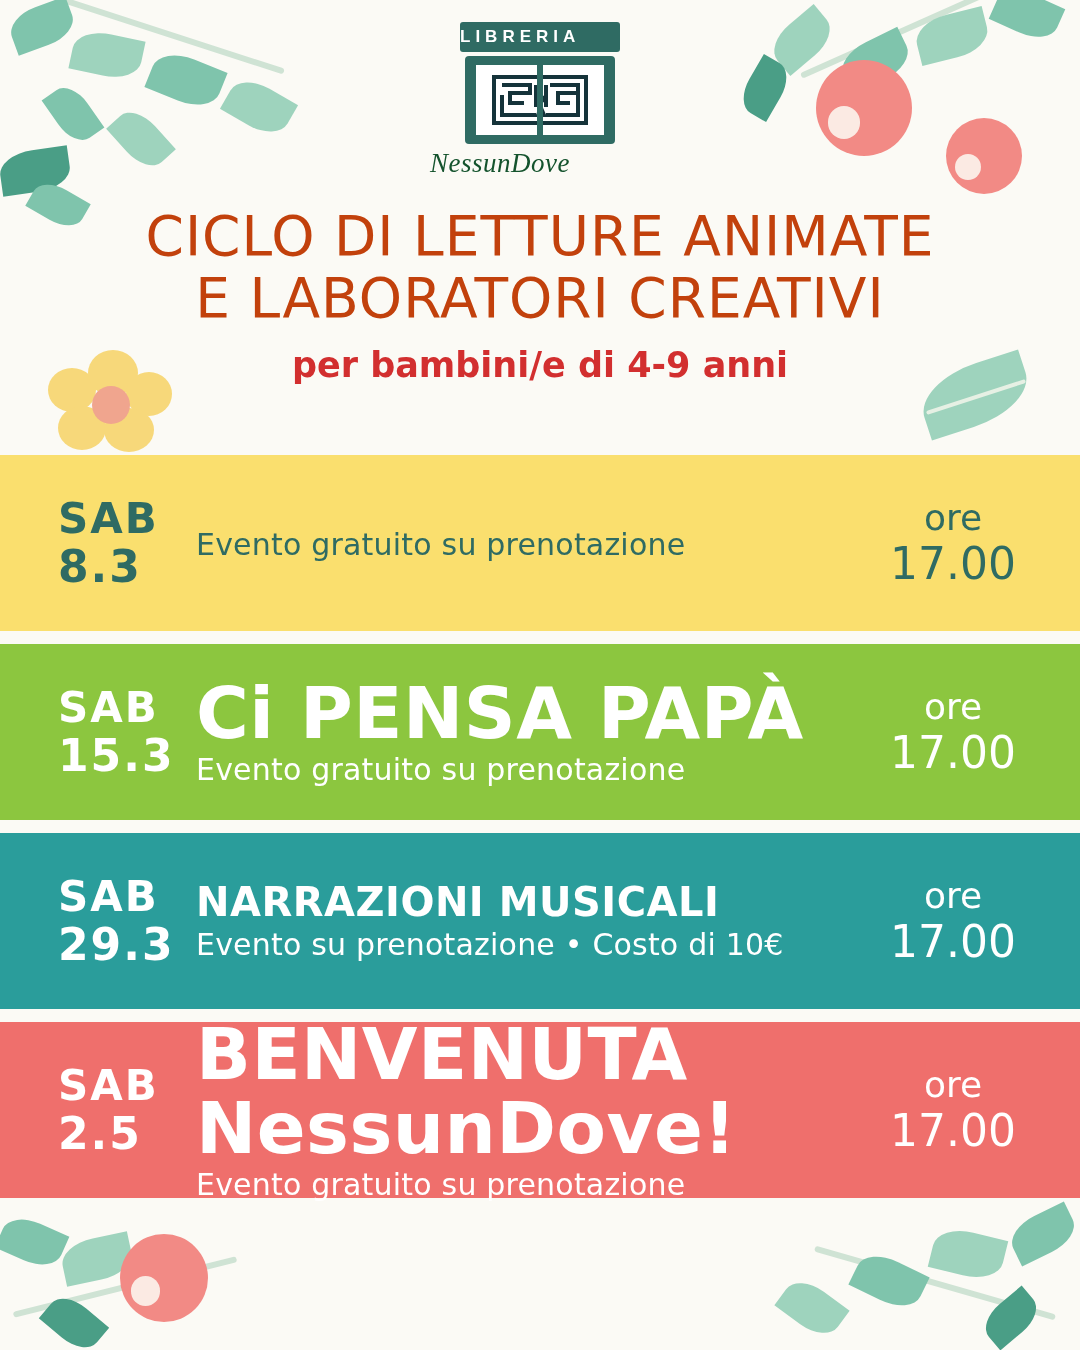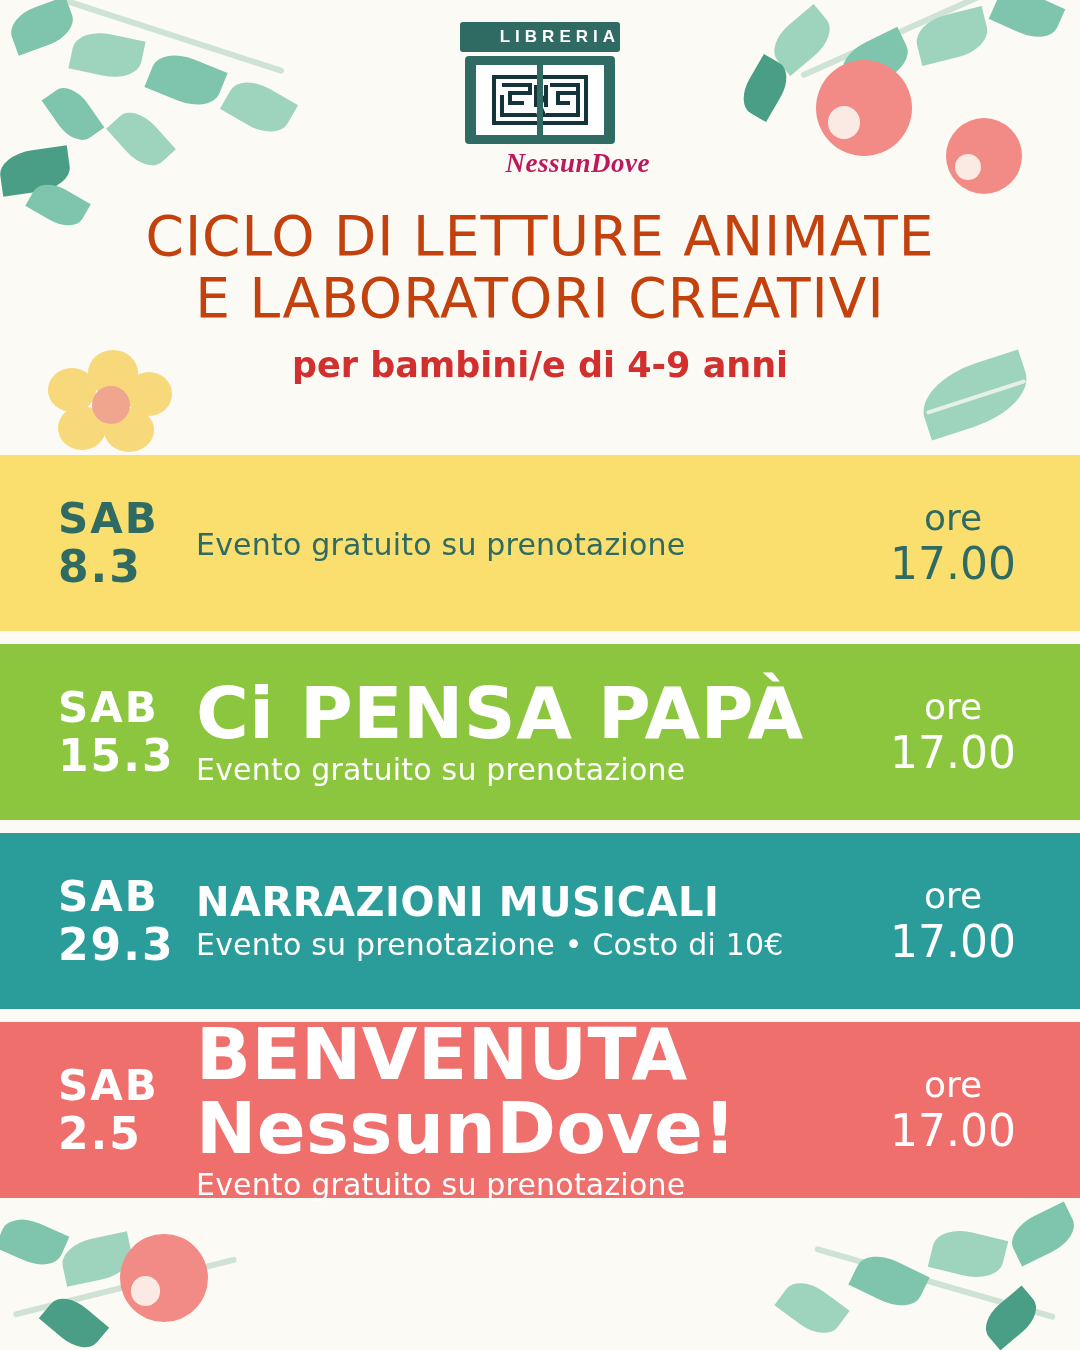--- a/index.html
+++ b/index.html
@@ -64,21 +64,21 @@
     background: #f0a58e;
   }
 
   
   .logo {
     position: absolute;
     left: 50%;
     transform: translateX(-50%);
     top: 22px;
     width: 220px;
-    text-align: right;
+    text-align: left;
   }
   .logo-badge {
     width: 160px;
     height: 30px;
     margin: 0 auto;
     background: #2f6b63;
     color: #ffffff;
     font-size: 17px;
     letter-spacing: 5px;
     font-weight: bold;
@@ -113,23 +113,23 @@
     background: #2f6b63;
     left: 61px;
     top: 0;
   }
   .maze {
     width: 100px;
     height: 54px;
   }
   .logo-word {
     margin-top: 4px;
-    color: #be185d;
+    color: #14532d;
     font-size: 27px;
-    font-weight: bold;
+    font-weight: normal;
     font-style: italic;
     font-family: "Liberation Serif", serif;
     letter-spacing: 0.5px;
   }
 
   
   .head-wrap {
     position: absolute;
     top: 205px;
     left: 0;

